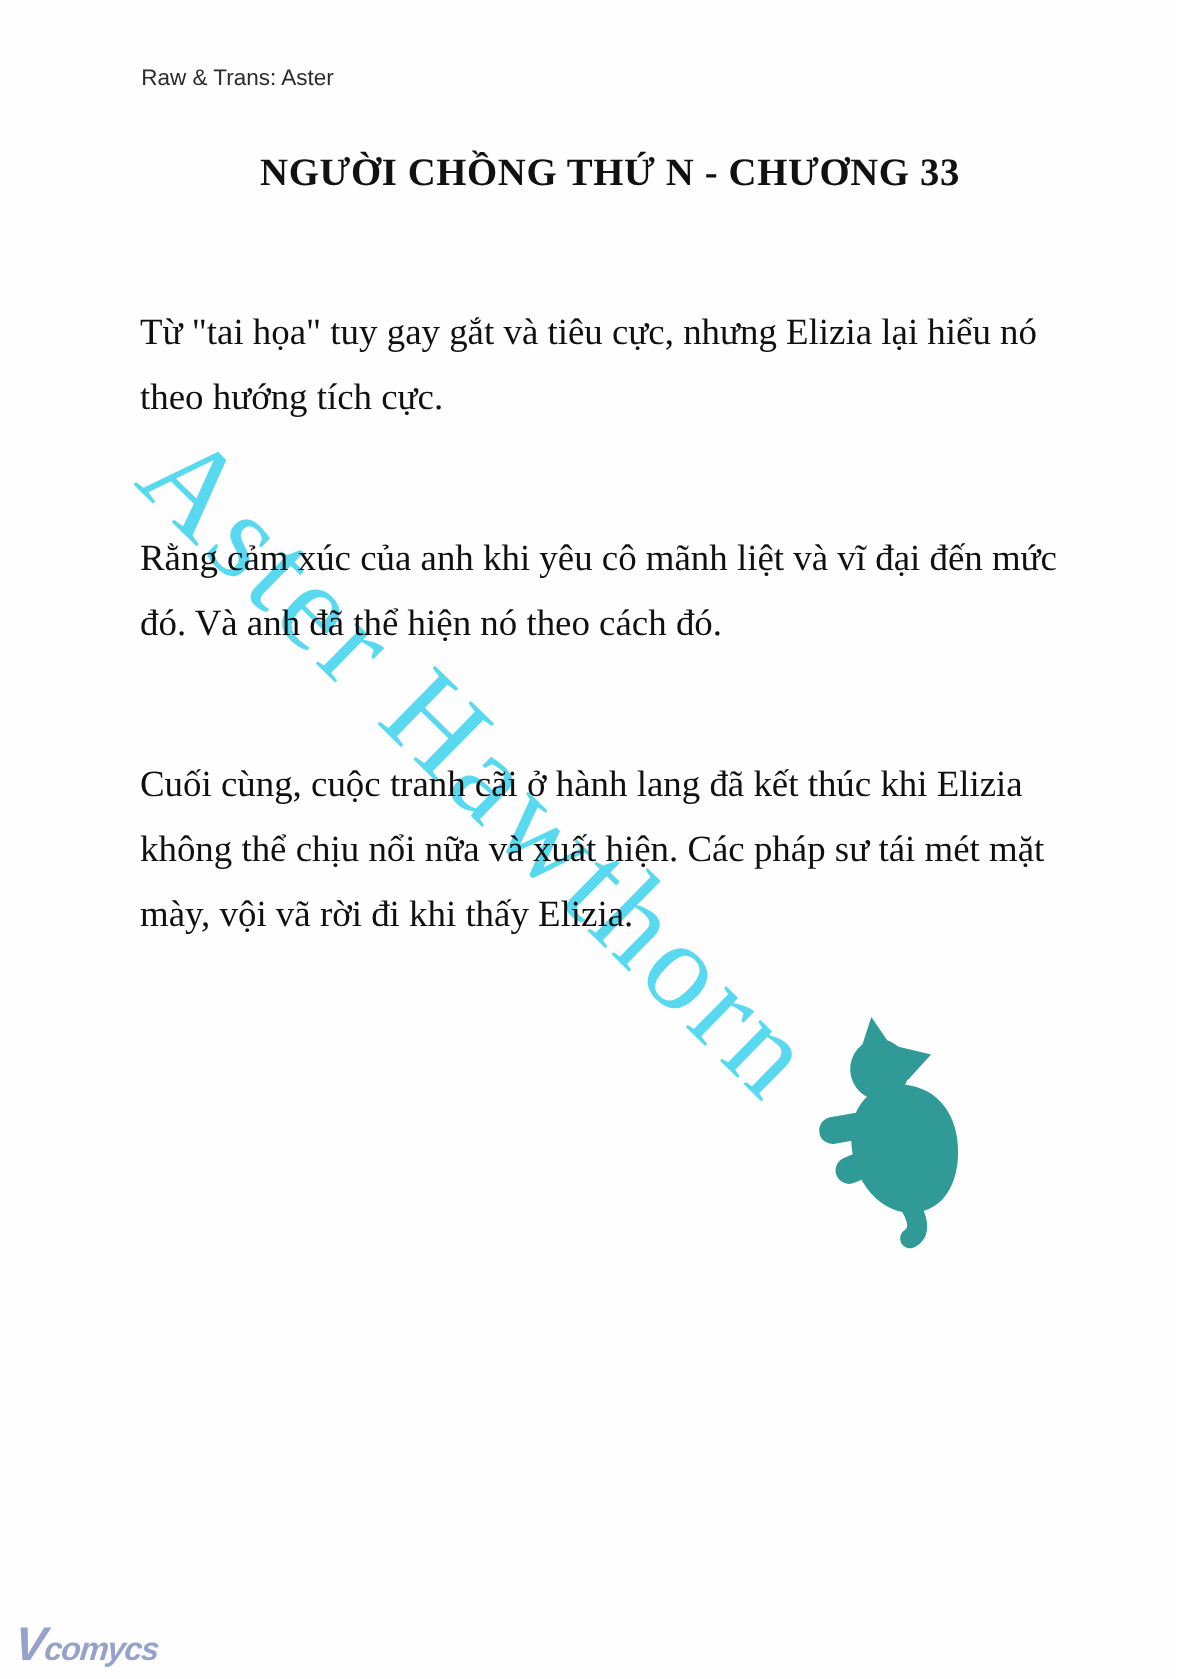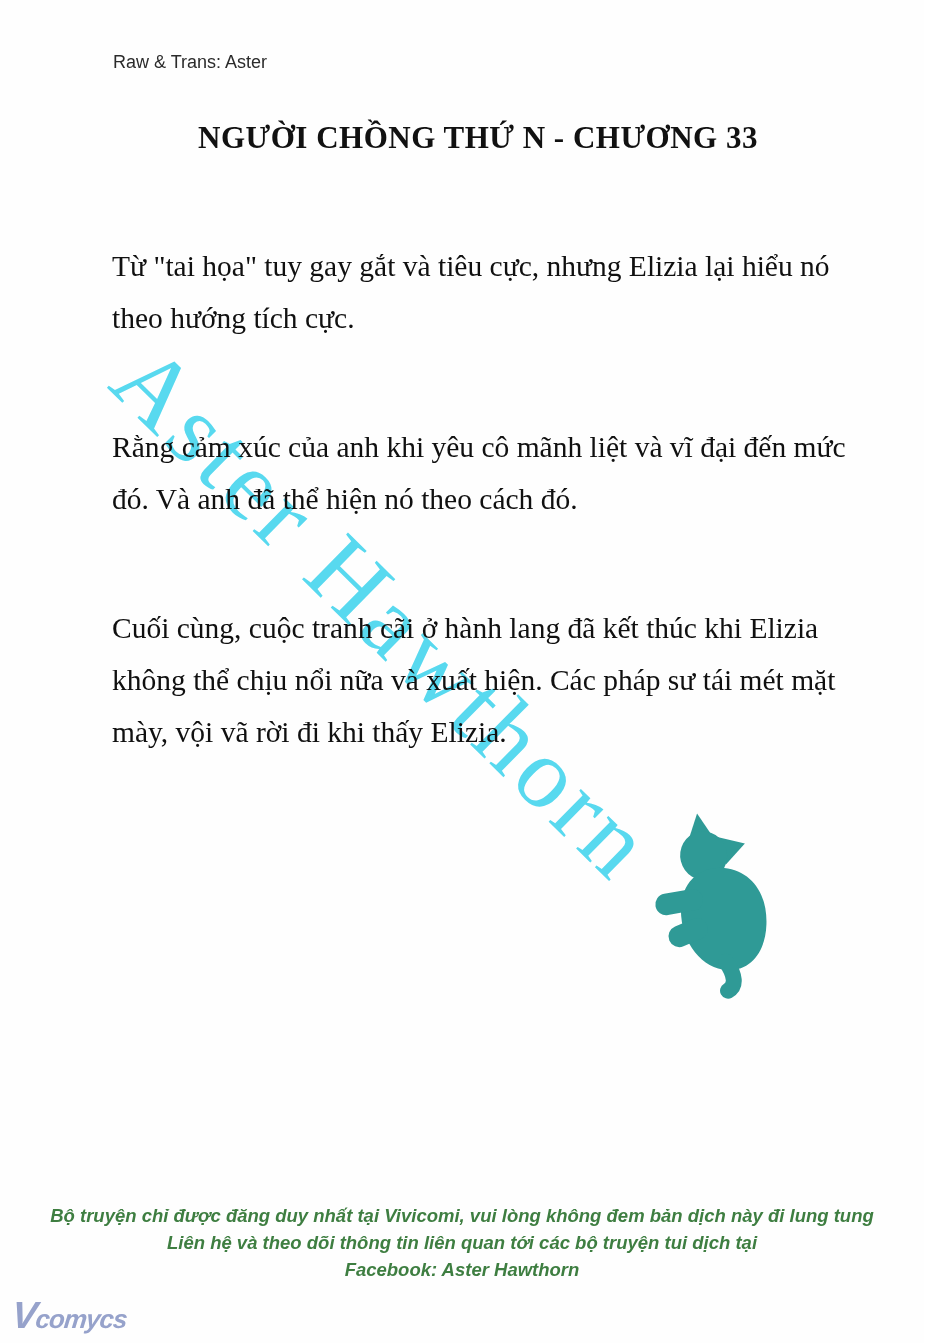--- a/index.html
+++ b/index.html
@@ -7,20 +7,21 @@
     padding: 0;
     background: #ffffff;
   }
   .page {
     position: relative;
     width: 924px;
     height: 1343px;
     background: #fefefe;
     overflow: hidden;
     font-family: "Liberation Serif", serif;
+    padding-left: 20px;
   }
   .credit {
     position: absolute;
     left: 113px;
     top: 52px;
     z-index: 3;
     font-family: "Liberation Sans", sans-serif;
     font-size: 18px;
     color: #2b2b2b;
   }
@@ -138,21 +139,16 @@
   <div class="bodytext">
     <p>Từ "tai họa" tuy gay gắt và tiêu cực, nhưng Elizia lại hiểu nó
 theo hướng tích cực.</p>
     <p>Rằng cảm xúc của anh khi yêu cô mãnh liệt và vĩ đại đến mức
 đó. Và anh đã thể hiện nó theo cách đó.</p>
     <p>Cuối cùng, cuộc tranh cãi ở hành lang đã kết thúc khi Elizia
 không thể chịu nổi nữa và xuất hiện. Các pháp sư tái mét mặt
 mày, vội vã rời đi khi thấy Elizia.</p>
   </div>
 
-  <div class="footer">
-    <div>Bộ truyện chỉ được đăng duy nhất tại Vivicomi, vui lòng không đem bản dịch này đi lung tung</div>
-    <div>Liên hệ và theo dõi thông tin liên quan tới các bộ truyện tui dịch tại</div>
-    <div>Facebook: Aster Hawthorn</div>
-  </div>
 
   <div class="logo">Vcomycs</div>
 
 </div>
 
 </body></html>

